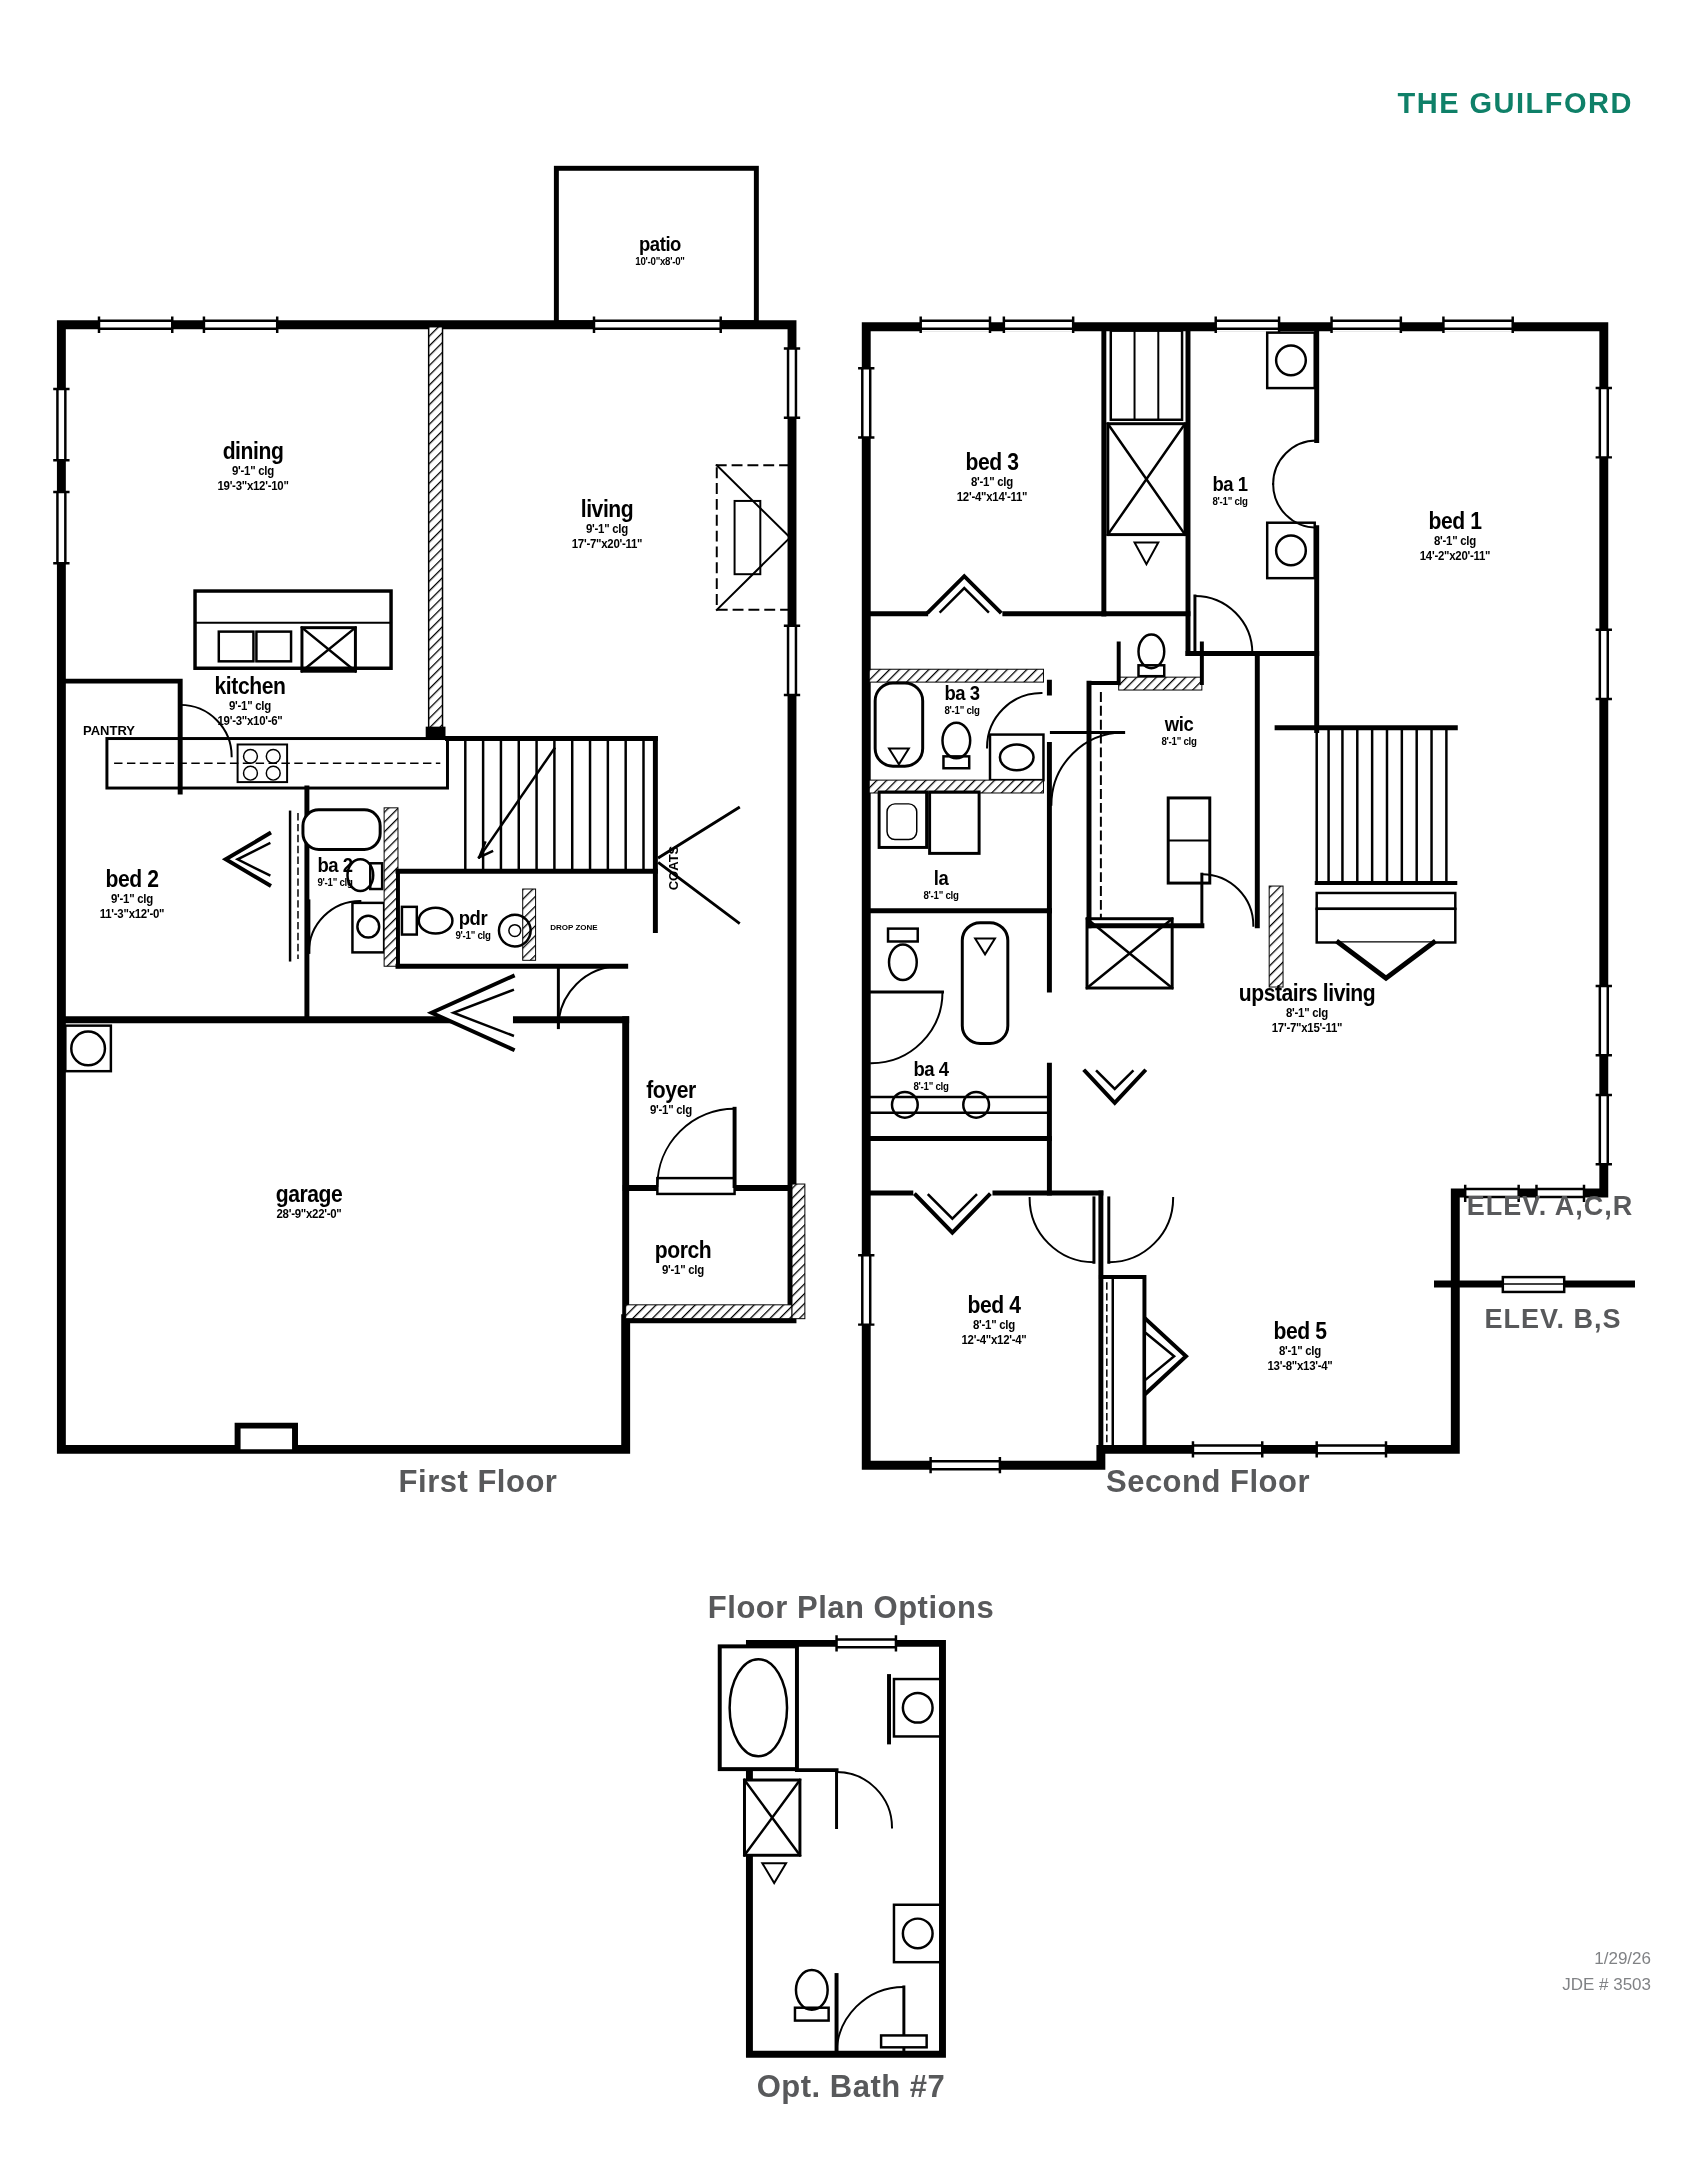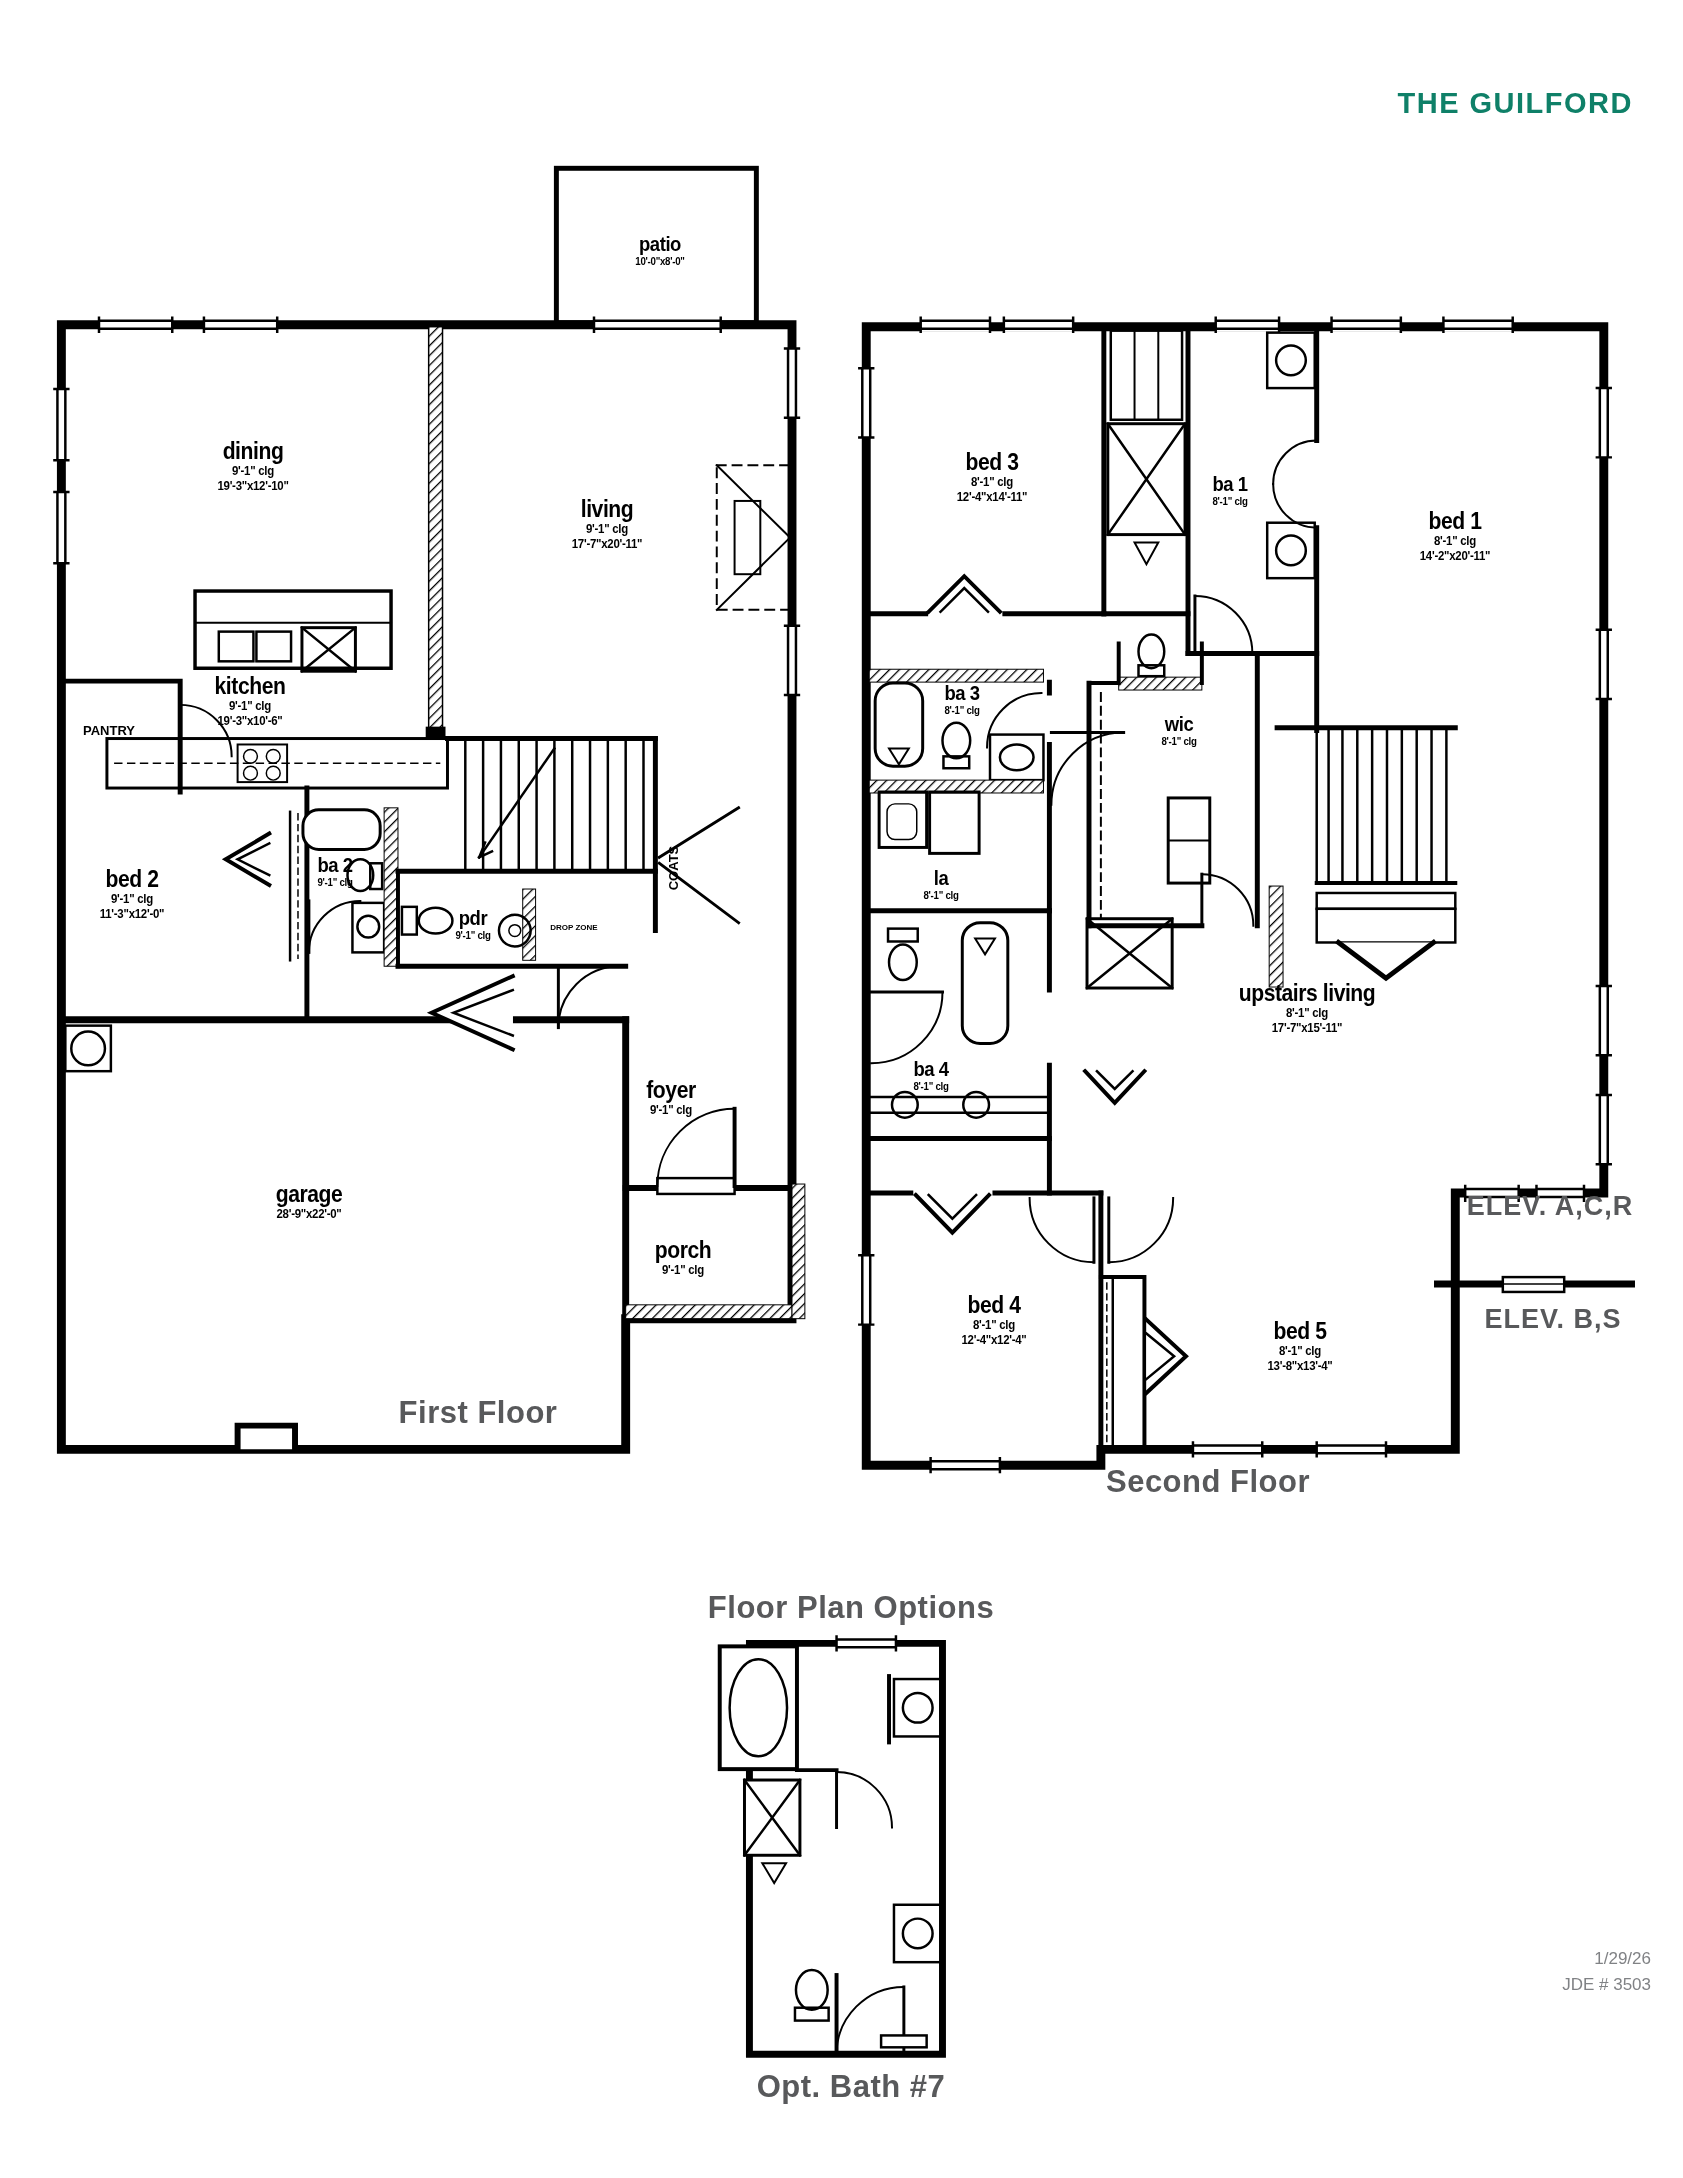--- a/index.html
+++ b/index.html
@@ -382,21 +382,21 @@
     <span class="room-name">garage</span>
     <span class="room-sub">28'-9"x22'-0"</span>
   </div>
   <div class="room-label" style="left:683px;top:1257px">
     <span class="room-name">porch</span>
     <span class="room-sub">9'-1" clg</span>
   </div>
   <div class="tiny" style="left:109px;top:730px">PANTRY</div>
   <div class="tiny vert" style="left:673px;top:868px">COATS</div>
   <div class="tiny tiny2" style="left:574px;top:927px">DROP ZONE</div>
-  <div class="caption" style="left:478px;top:1413px">First Floor</div>
+  <div class="caption" style="left:478px;top:1482px">First Floor</div>
 
   <div class="room-label" style="left:992px;top:476px">
     <span class="room-name">bed 3</span>
     <span class="room-sub">8'-1" clg</span>
     <span class="room-sub">12'-4"x14'-11"</span>
   </div>
   <div class="room-label" style="left:1230px;top:490px">
     <span class="room-name" style="font-size:21px">ba 1</span>
     <span class="room-sub" style="font-size:11px">8'-1" clg</span>
   </div>

